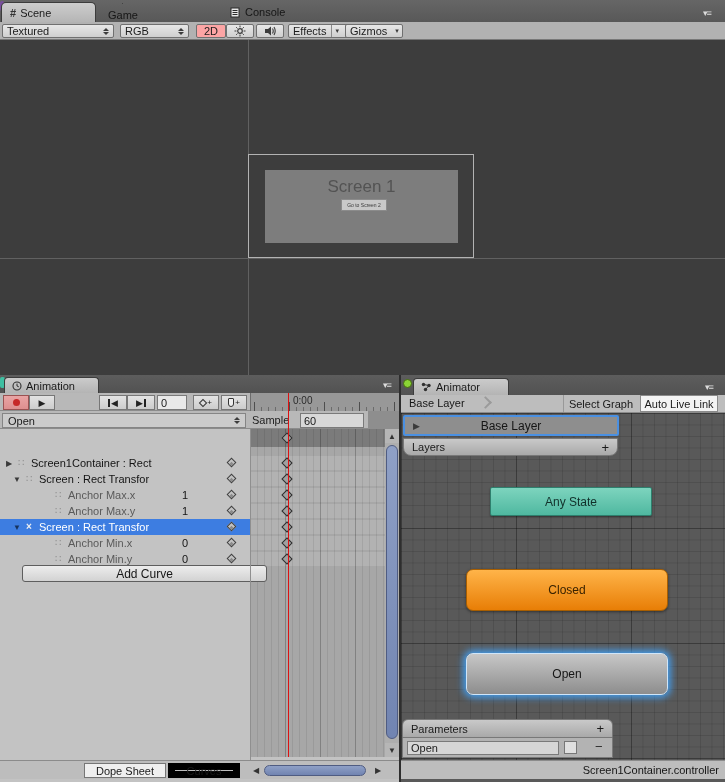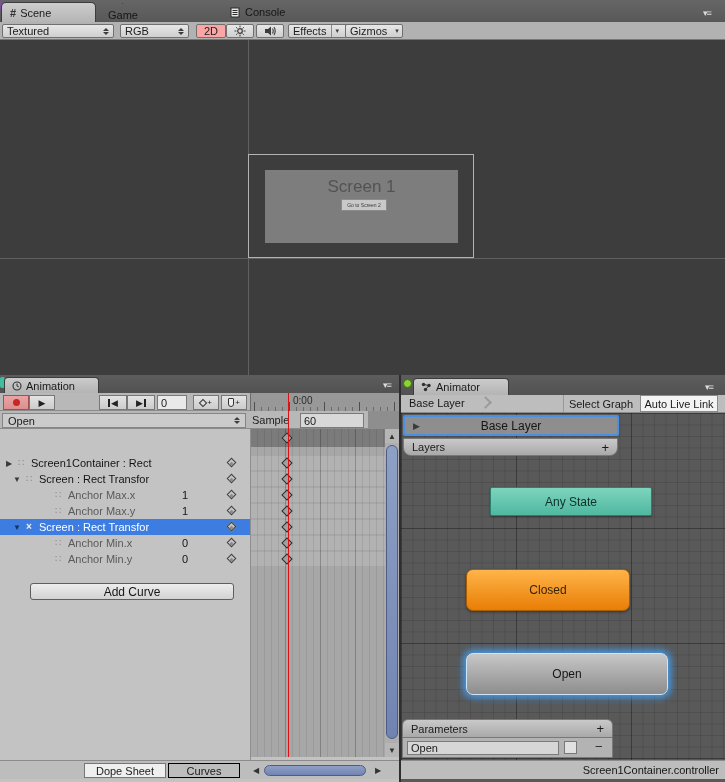--- a/index.html
+++ b/index.html
@@ -324,29 +324,29 @@
       <span class="a lbl" style="left:182px;color:#141414;">0</span>
       <span class="kd" style="left:228px;top:4px;"></span>
     </div>
     <div class="row" style="top:176px;">
       <span class="ic" style="left:55px;">∷</span>
       <span class="a lbl" style="left:68px;color:#5a5a5a;">Anchor Min.y</span>
       <span class="a lbl" style="left:182px;color:#141414;">0</span>
       <span class="kd" style="left:228px;top:4px;"></span>
     </div>
 
-    <div class="a pushbtn" style="left:22px;top:208px;width:204px;height:17px;margin-left:8px;">
+    <div class="a pushbtn" style="left:22px;top:190px;width:245px;height:17px;">
       <span>Add Curve</span>
     </div>
 
     <div class="a" style="left:0;top:385px;width:399px;height:19px;background:#bdbdbd;border-top:1px solid #8b8b8b;">
       <div class="a" style="left:84px;top:2px;width:82px;height:15px;background:#efefef;border:1px solid #767676;display:flex;align-items:center;justify-content:center;">
         <span>Dope Sheet</span>
       </div>
-      <div class="a" style="left:168px;top:2px;width:72px;height:15px;border:1px solid #000000;display:flex;align-items:center;justify-content:center;">
+      <div class="a" style="left:168px;top:2px;width:72px;height:15px;border:7px solid #000000;display:flex;align-items:center;justify-content:center;">
         <span>Curves</span>
       </div>
       <div class="sbtn" style="left:250px;top:3px;width:12px;height:13px;background:transparent;">
           <span>◀</span>
         </div>
       <div class="a hthumb" style="left:264px;top:4px;width:102px;height:11px;"></div>
       <div class="sbtn" style="left:372px;top:3px;width:12px;height:13px;background:transparent;">
           <span>▶</span>
         </div>
     </div>
@@ -388,21 +388,21 @@
         <span style="width:100%;text-align:center;font-size:12px;color:#161616;">Base Layer</span>
       </div>
       <div class="a ovl-head" style="left:2px;top:25px;width:215px;height:18px;border-radius:0 0 8px 8px;">
         <span>Layers</span>
         <span class="plus">+</span>
       </div>
 
       <div class="state st-teal" style="left:89px;top:74px;width:162px;height:29px;">
         <span>Any State</span>
       </div>
-      <div class="state st-orange" style="left:65px;top:156px;width:164px;height:42px;">
+      <div class="state st-orange" style="left:65px;top:156px;width:202px;height:42px;">
         <span>Closed</span>
       </div>
       <div class="state st-gray" style="left:65px;top:240px;width:202px;height:42px;">
         <span>Open</span>
       </div>
 
       <div class="a ovl-head" style="left:1px;top:306px;width:211px;height:19px;border-radius:6px 6px 0 0;">
         <span>Parameters</span>
         <span class="plus">+</span>
       </div>

